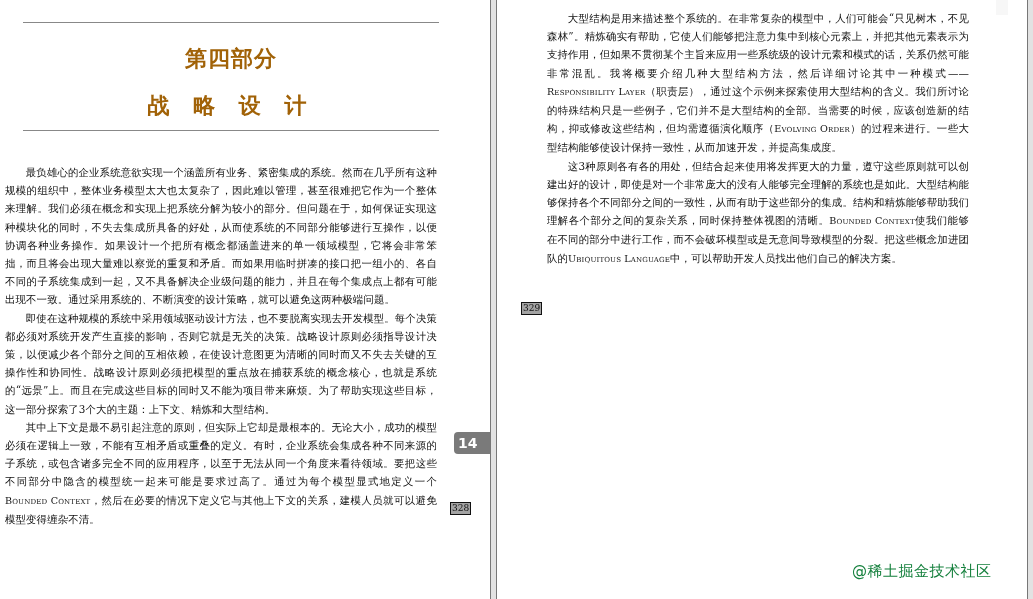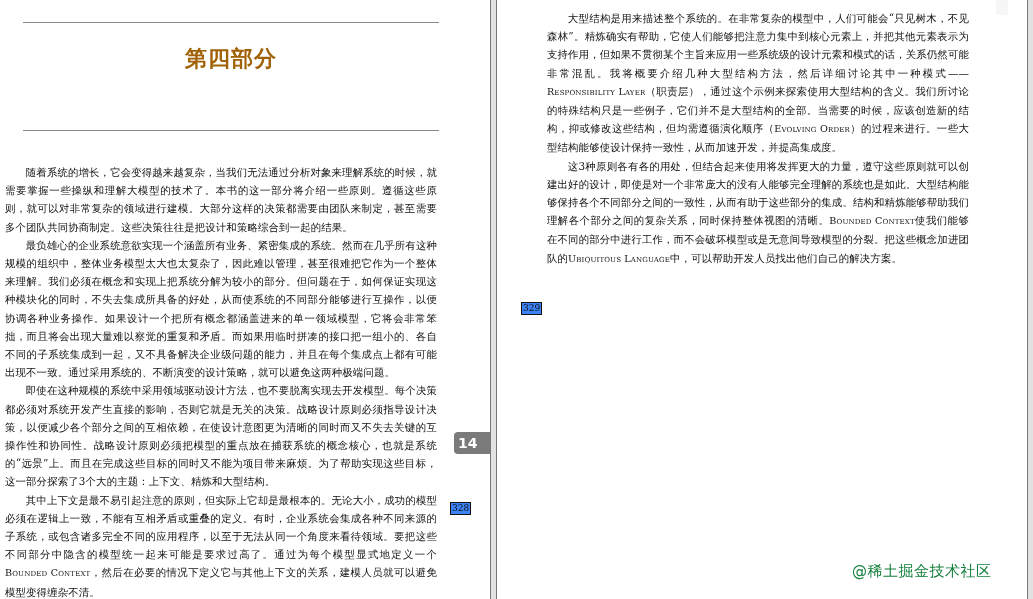--- a/index.html
+++ b/index.html
@@ -41,40 +41,40 @@
     .body-text p.noindent { text-indent: 0; }
     .sc { font-variant: small-caps; font-size: 9.6px; }
     .tab-marker {
       position: absolute; left: 454px; top: 432px; width: 36px; height: 22px;
       background: #7a7a7a; color: #fff; border-radius: 4px 0 0 4px;
       font-family: "DejaVu Sans", "Liberation Sans", sans-serif; font-weight: bold;
       font-size: 14px; line-height: 22px; text-align: left; padding-left: 4px; box-sizing: border-box;
     }
     .page-ref {
       position: absolute; border: 1px solid #111; font-size: 9px; line-height: 11px;
-      padding: 0 1px; background: #3b82f6;
+      padding: 0 1px; background: #a3a3a3;
     }
     .ref-328 { left: 450px; top: 502px; }
     .ref-329 { left: 521px; top: 302px; }
     .watermark {
       position: absolute; left: 852px; top: 562px; font-size: 15px; color: #15803d;
       font-family: "DejaVu Sans", "Liberation Sans", sans-serif; letter-spacing: 0.5px;
     }
     .faint-mark { position: absolute; left: 499px; top: 0; width: 12px; height: 15px; background: #f7f7f7; }
   </style>
 </head>
 <body>
 
 <div class="page page-left">
   <div class="rule top"></div>
   <div class="part-title t1">第四部分</div>
+  <div class="part-title t2">战 略 设 计</div>
   <div class="rule bottom"></div>
 
   <div class="body-text left-body">
-    <p>随着系统的增长，它会变得越来越复杂，当我们无法通过分析对象来理解系统的时候，就需要掌握一些操纵和理解大模型的技术了。本书的这一部分将介绍一些原则。遵循这些原则，就可以对非常复杂的领域进行建模。大部分这样的决策都需要由团队来制定，甚至需要多个团队共同协商制定。这些决策往往是把设计和策略综合到一起的结果。</p>
     <p>最负雄心的企业系统意欲实现一个涵盖所有业务、紧密集成的系统。然而在几乎所有这种规模的组织中，整体业务模型太大也太复杂了，因此难以管理，甚至很难把它作为一个整体来理解。我们必须在概念和实现上把系统分解为较小的部分。但问题在于，如何保证实现这种模块化的同时，不失去集成所具备的好处，从而使系统的不同部分能够进行互操作，以便协调各种业务操作。如果设计一个把所有概念都涵盖进来的单一领域模型，它将会非常笨拙，而且将会出现大量难以察觉的重复和矛盾。而如果用临时拼凑的接口把一组小的、各自不同的子系统集成到一起，又不具备解决企业级问题的能力，并且在每个集成点上都有可能出现不一致。通过采用系统的、不断演变的设计策略，就可以避免这两种极端问题。</p>
     <p>即使在这种规模的系统中采用领域驱动设计方法，也不要脱离实现去开发模型。每个决策都必须对系统开发产生直接的影响，否则它就是无关的决策。战略设计原则必须指导设计决策，以便减少各个部分之间的互相依赖，在使设计意图更为清晰的同时而又不失去关键的互操作性和协同性。战略设计原则必须把模型的重点放在捕获系统的概念核心，也就是系统的“远景”上。而且在完成这些目标的同时又不能为项目带来麻烦。为了帮助实现这些目标，这一部分探索了3个大的主题：上下文、精炼和大型结构。</p>
     <p><span>其中上下文是最不易引起注意的原则，但实际上它却是最根本的。无论大小，成功的模型必须在逻辑上一致，不能有互相矛盾或重叠的定义。有时，企业系统会集成各种不同来源的子系统，或包含诸多完全不同的应用程序，以至于无法从同一个角度来看待领域。要把这些不同部分中隐含的模型统一起来可能是要求过高了。通过为每个模型显式地定义一个</span><span class="sc">Bounded Context</span><span>，然后在必要的情况下定义它与其他上下文的关系，建模人员就可以避免模型变得缠杂不清。</span></p>
 
   </div>
 
   <div class="page-ref ref-328">328</div>
 </div>
 
 <div class="tab-marker">14</div>

